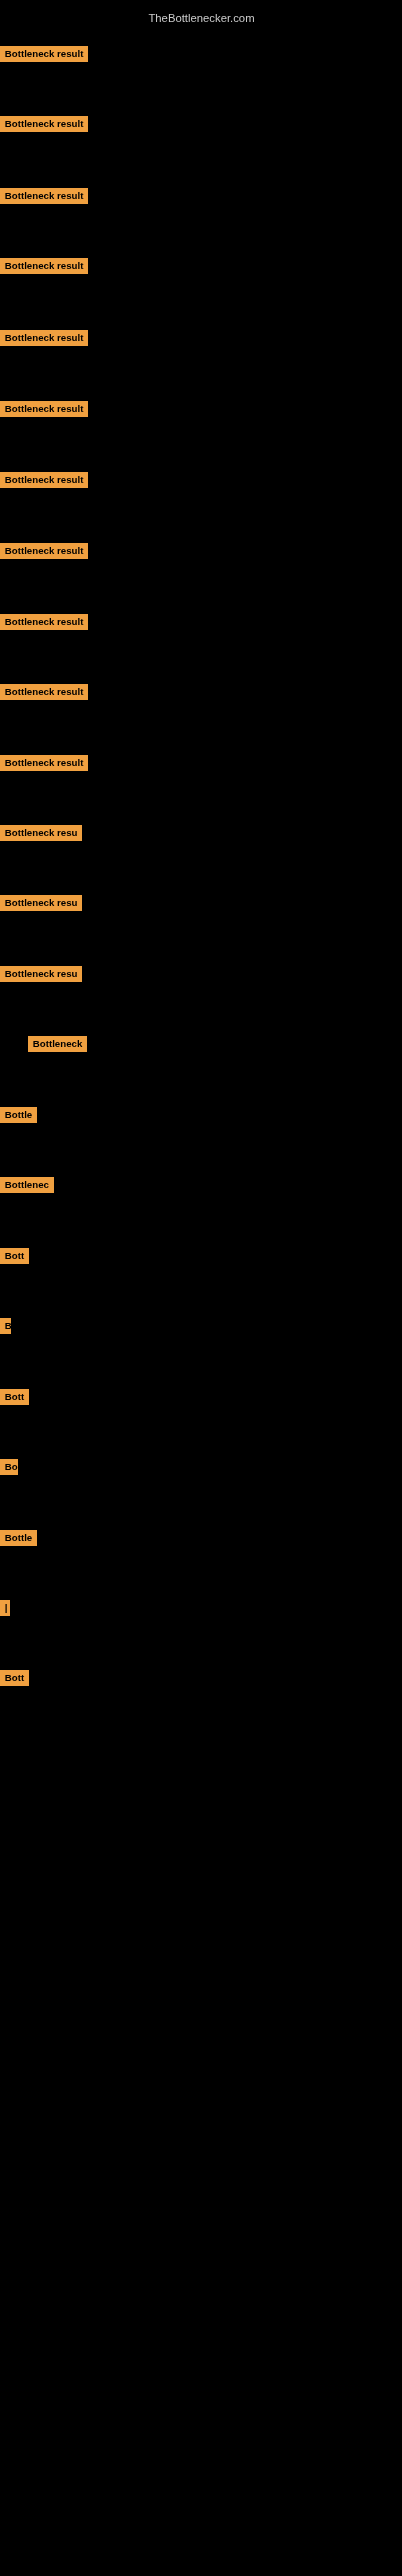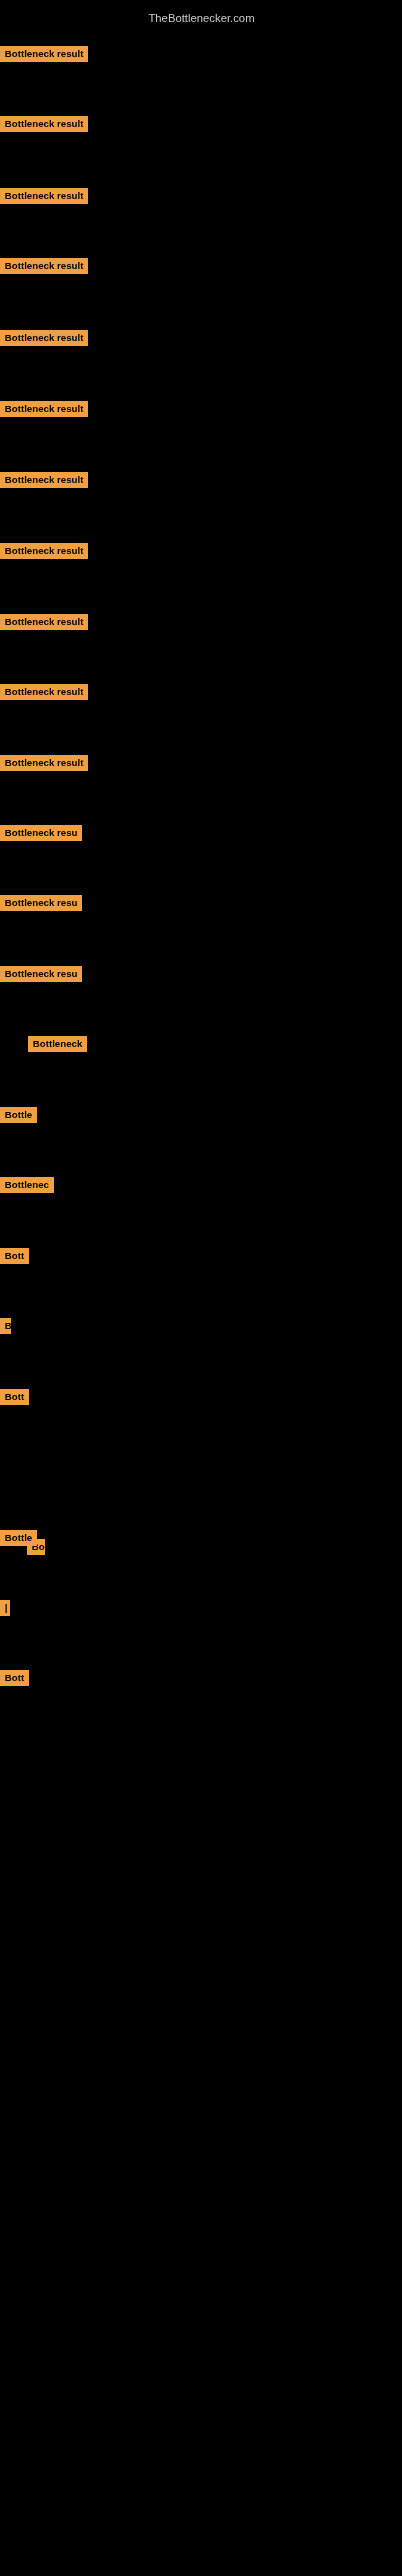--- a/index.html
+++ b/index.html
@@ -62,18 +62,18 @@
     <div class="bottleneck-item" style="top: 755px;"><span class="bottleneck-label" style="max-width: 118px;">Bottleneck result</span></div>
     <div class="bottleneck-item" style="top: 825px;"><span class="bottleneck-label" style="max-width: 97px;">Bottleneck resu</span></div>
     <div class="bottleneck-item" style="top: 895px;"><span class="bottleneck-label" style="max-width: 93px;">Bottleneck resu</span></div>
     <div class="bottleneck-item" style="top: 966px;"><span class="bottleneck-label" style="max-width: 89px;">Bottleneck resu</span></div>
     <div class="bottleneck-item" style="top: 1036px; margin-left: 28px;"><span class="bottleneck-label" style="max-width: 64px;">Bottleneck</span></div>
     <div class="bottleneck-item" style="top: 1107px; text-decoration: underline;"><span class="bottleneck-label" style="max-width: 40px;">Bottle</span></div>
     <div class="bottleneck-item" style="top: 1177px;"><span class="bottleneck-label" style="max-width: 56px;">Bottlenec</span></div>
     <div class="bottleneck-item" style="top: 1248px;"><span class="bottleneck-label" style="max-width: 31px;">Bott</span></div>
     <div class="bottleneck-item" style="top: 1318px;"><span class="bottleneck-label" style="max-width: 11.3px;">B</span></div>
     <div class="bottleneck-item" style="top: 1389px;"><span class="bottleneck-label" style="max-width: 29px;">Bott</span></div>
-    <div class="bottleneck-item" style="top: 1539px; margin-left: 27px;"><span class="bottleneck-label" style="max-width: 17.7px;">Bo</span></div>
+    <div class="bottleneck-item" style="top: 1459px;"><span class="bottleneck-label" style="max-width: 17.7px;">Bo</span></div>
     <div class="bottleneck-item" style="top: 1530px;"><span class="bottleneck-label" style="max-width: 45px;">Bottle</span></div>
     <div class="bottleneck-item" style="top: 1600px;"><span class="bottleneck-label" style="max-width: 6.4px;">|</span></div>
     <div class="bottleneck-item" style="top: 1670px;"><span class="bottleneck-label" style="max-width: 29px;">Bott</span></div>
   </div>
 
 
 </body></html>

